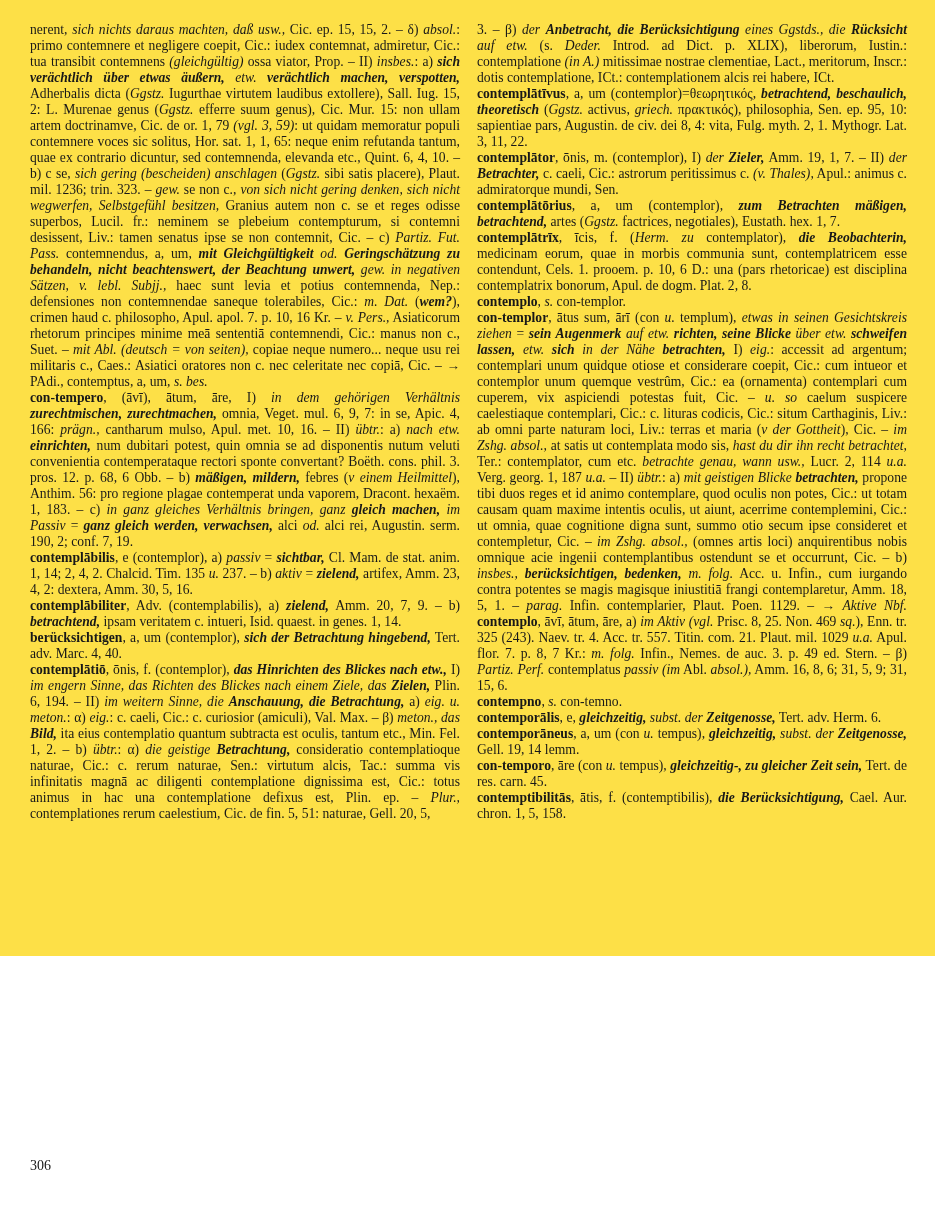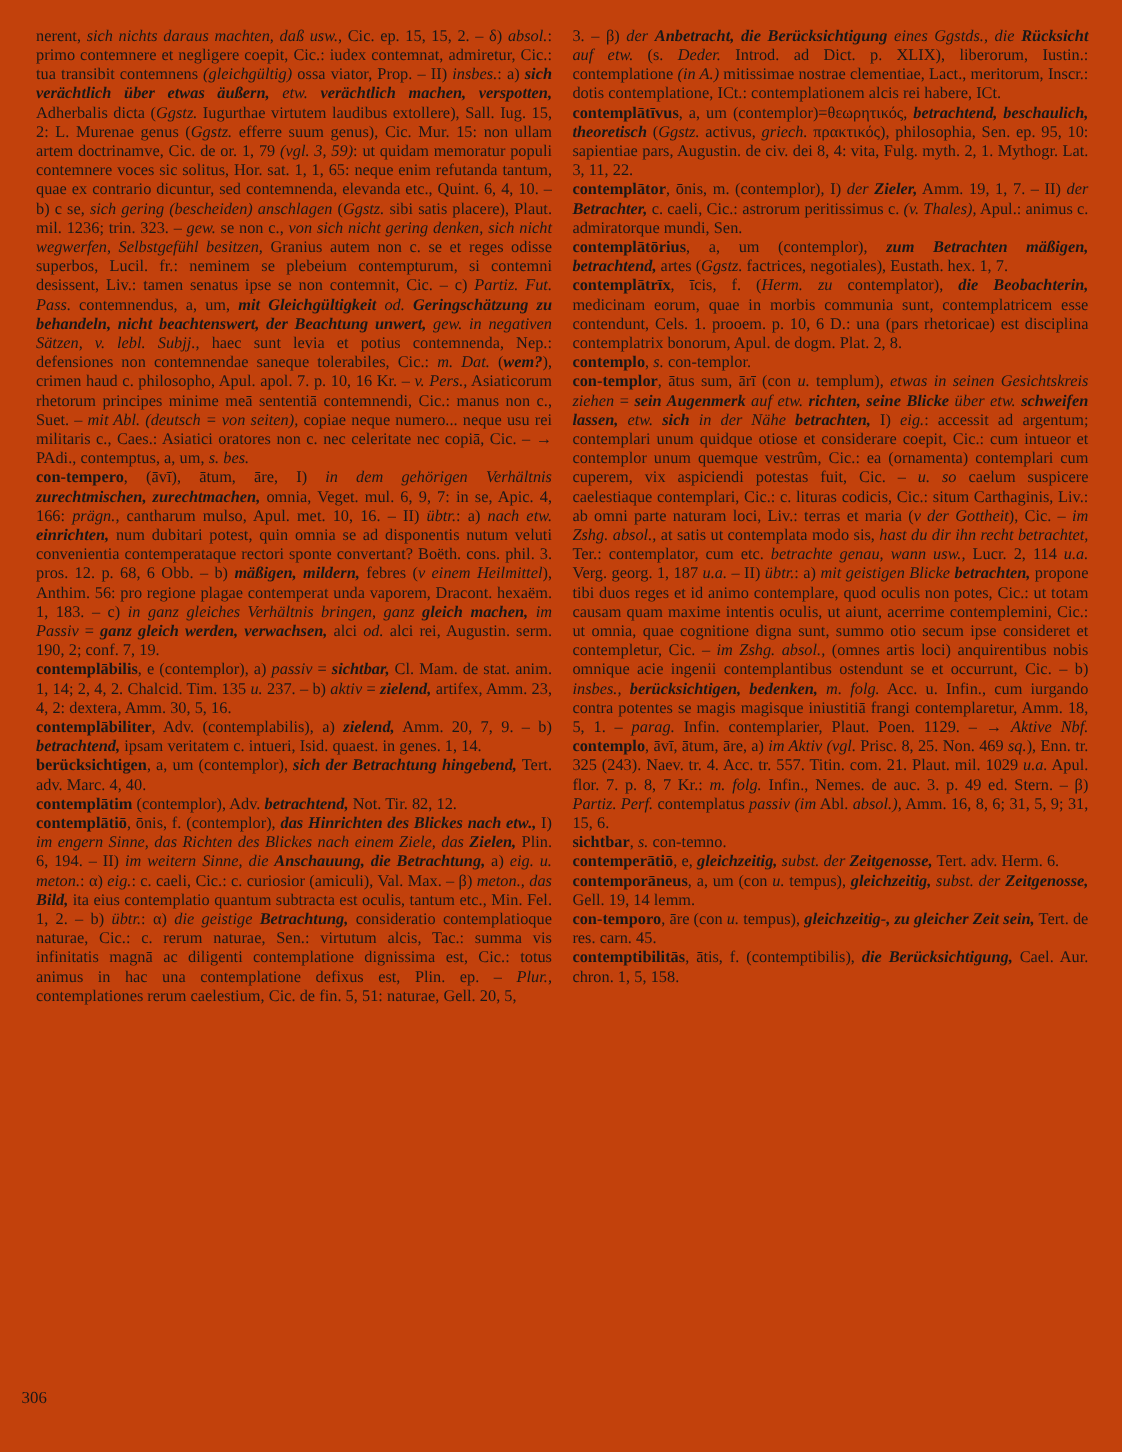--- a/index.html
+++ b/index.html
@@ -4,22 +4,22 @@
 <style>
   html, body { margin: 0; padding: 0; }
   body {
     width: 935px; height: 1210px;
     background: #ffffff;
     overflow: hidden;
     font-family: "Liberation Serif", "DejaVu Serif", serif;
   }
   .sheet {
     position: relative;
-    width: 935px; height: 1210px;
-    background: #c2410c;
+    width: 935px; height: 956px;
+    background: #fde047;
     color: #181818;
   }
   .columns {
     position: absolute;
     top: 22px; left: 30px; right: 28px;
     display: flex;
     gap: 17px;
   }
   .column {
     flex: 1 1 0;
@@ -27,48 +27,47 @@
     text-align: justify;
     font-size: 13.6px;
     line-height: 16.0px;
     letter-spacing: 0.02px;
   }
   .entry { margin: 0; text-indent: 0; }
   .entry b { font-weight: bold; }
   .entry i { font-style: italic; }
   .page-number {
     position: absolute;
-    left: 18px; top: 1158px;
+    left: 30px; top: 1158px;
     font-size: 14px;
     color: #181818;
   }
 </style>
 </head>
 <body>
 
 <div class="sheet">
   <div class="columns">
     <div class="column">
         <p class="entry">nerent, <i>sich nichts daraus machten, daß usw.,</i> Cic. ep. 15, 15, 2. – δ) <i>absol.</i>: primo contemnere et negligere coepit, Cic.: iudex contemnat, admiretur, Cic.: tua transibit contemnens <i>(gleichgültig)</i> ossa viator, Prop. – II) <i>insbes.</i>: a) <b><i>sich verächtlich über etwas äußern,</i></b> <i>etw.</i> <b><i>verächtlich machen, verspotten,</i></b> Adherbalis dicta (<i>Ggstz.</i> Iugurthae virtutem laudibus extollere), Sall. Iug. 15, 2: L. Murenae genus (<i>Ggstz.</i> efferre suum genus), Cic. Mur. 15: non ullam artem doctrinamve, Cic. de or. 1, 79 <i>(vgl. 3, 59)</i>: ut quidam memoratur populi contemnere voces sic solitus, Hor. sat. 1, 1, 65: neque enim refutanda tantum, quae ex contrario dicuntur, sed contemnenda, elevanda etc., Quint. 6, 4, 10. – b) c se, <i>sich gering (bescheiden) anschlagen</i> (<i>Ggstz.</i> sibi satis placere), Plaut. mil. 1236; trin. 323. – <i>gew.</i> se non c., <i>von sich nicht gering denken, sich nicht wegwerfen, Selbstgefühl besitzen,</i> Granius autem non c. se et reges odisse superbos, Lucil. fr.: neminem se plebeium contempturum, si contemni desissent, Liv.: tamen senatus ipse se non contemnit, Cic. – c) <i>Partiz. Fut. Pass.</i> contemnendus, a, um, <b><i>mit Gleichgültigkeit</i></b> <i>od.</i> <b><i>Geringschätzung zu behandeln, nicht beachtenswert, der Beachtung unwert,</i></b> <i>gew. in negativen Sätzen, v. lebl. Subjj.,</i> haec sunt levia et potius contemnenda, Nep.: defensiones non contemnendae saneque tolerabiles, Cic.: <i>m. Dat.</i> (<b><i>wem?</i></b>), crimen haud c. philosopho, Apul. apol. 7. p. 10, 16 Kr. – <i>v. Pers.,</i> Asiaticorum rhetorum principes minime meā sententiā contemnendi, Cic.: manus non c., Suet. – <i>mit Abl. (deutsch = von seiten),</i> copiae neque numero... neque usu rei militaris c., Caes.: Asiatici oratores non c. nec celeritate nec copiā, Cic. – → PAdi., contemptus, a, um, <i>s. bes.</i></p>
         <p class="entry"><b>con-tempero</b>, (āvī), ātum, āre, I) <i>in dem gehörigen Verhältnis</i> <b><i>zurechtmischen, zurechtmachen,</i></b> omnia, Veget. mul. 6, 9, 7: in se, Apic. 4, 166: <i>prägn.,</i> cantharum mulso, Apul. met. 10, 16. – II) <i>übtr.</i>: a) <i>nach etw.</i> <b><i>einrichten,</i></b> num dubitari potest, quin omnia se ad disponentis nutum veluti convenientia contemperataque rectori sponte convertant? Boëth. cons. phil. 3. pros. 12. p. 68, 6 Obb. – b) <b><i>mäßigen, mildern,</i></b> febres (<i>v einem Heilmittel</i>), Anthim. 56: pro regione plagae contemperat unda vaporem, Dracont. hexaëm. 1, 183. – c) <i>in ganz gleiches Verhältnis bringen, ganz</i> <b><i>gleich machen,</i></b> <i>im Passiv</i> = <b><i>ganz gleich werden, verwachsen,</i></b> alci <i>od.</i> alci rei, Augustin. serm. 190, 2; conf. 7, 19.</p>
         <p class="entry"><b>contemplābilis</b>, e (contemplor), a) <i>passiv</i> = <b><i>sichtbar,</i></b> Cl. Mam. de stat. anim. 1, 14; 2, 4, 2. Chalcid. Tim. 135 <i>u.</i> 237. – b) <i>aktiv</i> = <b><i>zielend,</i></b> artifex, Amm. 23, 4, 2: dextera, Amm. 30, 5, 16.</p>
         <p class="entry"><b>contemplābiliter</b>, Adv. (contemplabilis), a) <b><i>zielend,</i></b> Amm. 20, 7, 9. – b) <b><i>betrachtend,</i></b> ipsam veritatem c. intueri, Isid. quaest. in genes. 1, 14.</p>
         <p class="entry"><b>berücksichtigen</b>, a, um (contemplor), <b><i>sich der Betrachtung hingebend,</i></b> Tert. adv. Marc. 4, 40.</p>
-        <p class="entry"><b>contemplātim</b> (contemplor), Adv. <b><i>betrachtend,</i></b> Not. Tir. 82, 12.</p>
         <p class="entry"><b>contemplātiō</b>, ōnis, f. (contemplor), <b><i>das Hinrichten des Blickes nach etw.,</i></b> I) <i>im engern Sinne, das Richten des Blickes nach einem Ziele, das</i> <b><i>Zielen,</i></b> Plin. 6, 194. – II) <i>im weitern Sinne, die</i> <b><i>Anschauung, die Betrachtung,</i></b> a) <i>eig. u. meton.</i>: α) <i>eig.</i>: c. caeli, Cic.: c. curiosior (amiculi), Val. Max. – β) <i>meton., das</i> <b><i>Bild,</i></b> ita eius contemplatio quantum subtracta est oculis, tantum etc., Min. Fel. 1, 2. – b) <i>übtr.</i>: α) <i>die geistige</i> <b><i>Betrachtung,</i></b> consideratio contemplatioque naturae, Cic.: c. rerum naturae, Sen.: virtutum alcis, Tac.: summa vis infinitatis magnā ac diligenti contemplatione dignissima est, Cic.: totus animus in hac una contemplatione defixus est, Plin. ep. – <i>Plur.,</i> contemplationes rerum caelestium, Cic. de fin. 5, 51: naturae, Gell. 20, 5,</p>
       </div>
     <div class="column">
         <p class="entry">3. – β) <i>der</i> <b><i>Anbetracht, die Berücksichtigung</i></b> <i>eines Ggstds., die</i> <b><i>Rücksicht</i></b> <i>auf etw.</i> (s. <i>Deder.</i> Introd. ad Dict. p. XLIX), liberorum, Iustin.: contemplatione <i>(in A.)</i> mitissimae nostrae clementiae, Lact., meritorum, Inscr.: dotis contemplatione, ICt.: contemplationem alcis rei habere, ICt.</p>
         <p class="entry"><b>contemplātīvus</b>, a, um (contemplor)=θεωρητικός, <b><i>betrachtend, beschaulich, theoretisch</i></b> (<i>Ggstz.</i> activus, <i>griech.</i> πρακτικός), philosophia, Sen. ep. 95, 10: sapientiae pars, Augustin. de civ. dei 8, 4: vita, Fulg. myth. 2, 1. Mythogr. Lat. 3, 11, 22.</p>
         <p class="entry"><b>contemplātor</b>, ōnis, m. (contemplor), I) <i>der</i> <b><i>Zieler,</i></b> Amm. 19, 1, 7. – II) <i>der</i> <b><i>Betrachter,</i></b> c. caeli, Cic.: astrorum peritissimus c. <i>(v. Thales),</i> Apul.: animus c. admiratorque mundi, Sen.</p>
         <p class="entry"><b>contemplātōrius</b>, a, um (contemplor), <b><i>zum Betrachten mäßigen, betrachtend,</i></b> artes (<i>Ggstz.</i> factrices, negotiales), Eustath. hex. 1, 7.</p>
         <p class="entry"><b>contemplātrīx</b>, īcis, f. (<i>Herm. zu</i> contemplator), <b><i>die Beobachterin,</i></b> medicinam eorum, quae in morbis communia sunt, contemplatricem esse contendunt, Cels. 1. prooem. p. 10, 6 D.: una (pars rhetoricae) est disciplina contemplatrix bonorum, Apul. de dogm. Plat. 2, 8.</p>
         <p class="entry"><b>contemplo</b>, <i>s.</i> con-templor.</p>
         <p class="entry"><b>con-templor</b>, ātus sum, ārī (con <i>u.</i> templum), <i>etwas in seinen Gesichtskreis ziehen</i> = <b><i>sein Augenmerk</i></b> <i>auf etw.</i> <b><i>richten, seine Blicke</i></b> <i>über etw.</i> <b><i>schweifen lassen,</i></b> <i>etw.</i> <b><i>sich</i></b> <i>in der Nähe</i> <b><i>betrachten,</i></b> I) <i>eig.</i>: accessit ad argentum; contemplari unum quidque otiose et considerare coepit, Cic.: cum intueor et contemplor unum quemque vestrûm, Cic.: ea (ornamenta) contemplari cum cuperem, vix aspiciendi potestas fuit, Cic. – <i>u. so</i> caelum suspicere caelestiaque contemplari, Cic.: c. lituras codicis, Cic.: situm Carthaginis, Liv.: ab omni parte naturam loci, Liv.: terras et maria (<i>v der Gottheit</i>), Cic. – <i>im Zshg. absol.,</i> at satis ut contemplata modo sis, <i>hast du dir ihn recht betrachtet,</i> Ter.: contemplator, cum etc. <i>betrachte genau, wann usw.,</i> Lucr. 2, 114 <i>u.a.</i> Verg. georg. 1, 187 <i>u.a.</i> – II) <i>übtr.</i>: a) <i>mit geistigen Blicke</i> <b><i>betrachten,</i></b> propone tibi duos reges et id animo contemplare, quod oculis non potes, Cic.: ut totam causam quam maxime intentis oculis, ut aiunt, acerrime contemplemini, Cic.: ut omnia, quae cognitione digna sunt, summo otio secum ipse consideret et contempletur, Cic. – <i>im Zshg. absol.,</i> (omnes artis loci) anquirentibus nobis omnique acie ingenii contemplantibus ostendunt se et occurrunt, Cic. – b) <i>insbes.,</i> <b><i>berücksichtigen, bedenken,</i></b> <i>m. folg.</i> Acc. u. Infin., cum iurgando contra potentes se magis magisque iniustitiā frangi contemplaretur, Amm. 18, 5, 1. – <i>parag.</i> Infin. contemplarier, Plaut. Poen. 1129. – → <i>Aktive Nbf.</i> <b>contemplo</b>, āvī, ātum, āre, a) <i>im Aktiv (vgl.</i> Prisc. 8, 25. Non. 469 <i>sq.</i>), Enn. tr. 325 (243). Naev. tr. 4. Acc. tr. 557. Titin. com. 21. Plaut. mil. 1029 <i>u.a.</i> Apul. flor. 7. p. 8, 7 Kr.: <i>m. folg.</i> Infin., Nemes. de auc. 3. p. 49 ed. Stern. – β) <i>Partiz. Perf.</i> contemplatus <i>passiv (im</i> Abl. <i>absol.),</i> Amm. 16, 8, 6; 31, 5, 9; 31, 15, 6.</p>
-        <p class="entry"><b>sichtbar</b>, <i>s.</i> con-temno.</p>
-        <p class="entry"><b>contemperātiō</b>, e, <b><i>gleichzeitig,</i></b> <i>subst. der</i> <b><i>Zeitgenosse,</i></b> Tert. adv. Herm. 6.</p>
+        <p class="entry"><b>contempno</b>, <i>s.</i> con-temno.</p>
+        <p class="entry"><b>contemporālis</b>, e, <b><i>gleichzeitig,</i></b> <i>subst. der</i> <b><i>Zeitgenosse,</i></b> Tert. adv. Herm. 6.</p>
         <p class="entry"><b>contemporāneus</b>, a, um (con <i>u.</i> tempus), <b><i>gleichzeitig,</i></b> <i>subst. der</i> <b><i>Zeitgenosse,</i></b> Gell. 19, 14 lemm.</p>
         <p class="entry"><b>con-temporo</b>, āre (con <i>u.</i> tempus), <b><i>gleichzeitig-, zu gleicher Zeit sein,</i></b> Tert. de res. carn. 45.</p>
         <p class="entry"><b>contemptibilitās</b>, ātis, f. (contemptibilis), <b><i>die Berücksichtigung,</i></b> Cael. Aur. chron. 1, 5, 158.</p>
       </div>
   </div>
   <div class="page-number">306</div>
 </div>
 
 </body></html>

